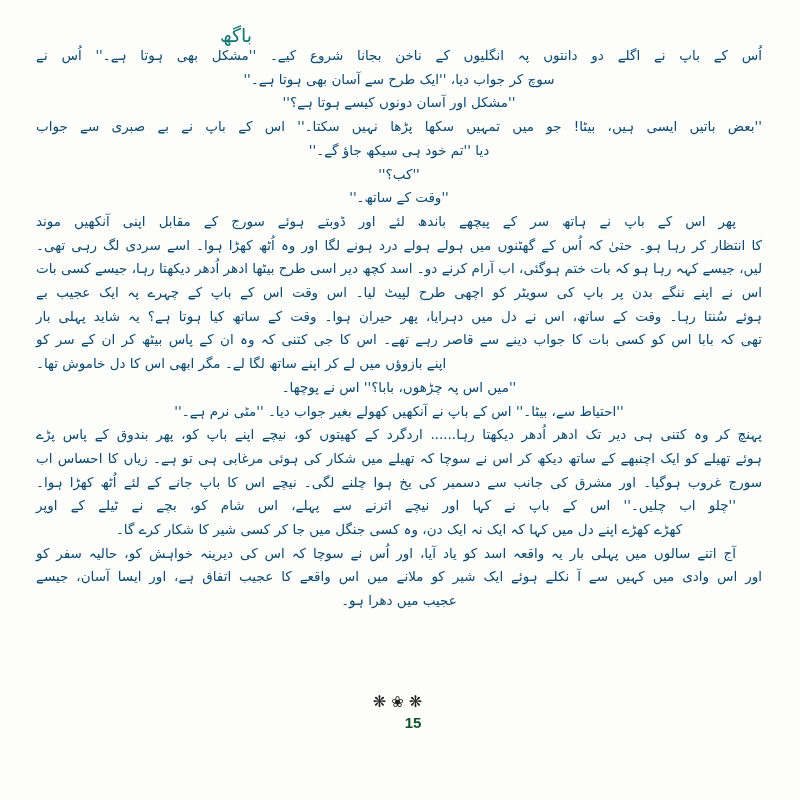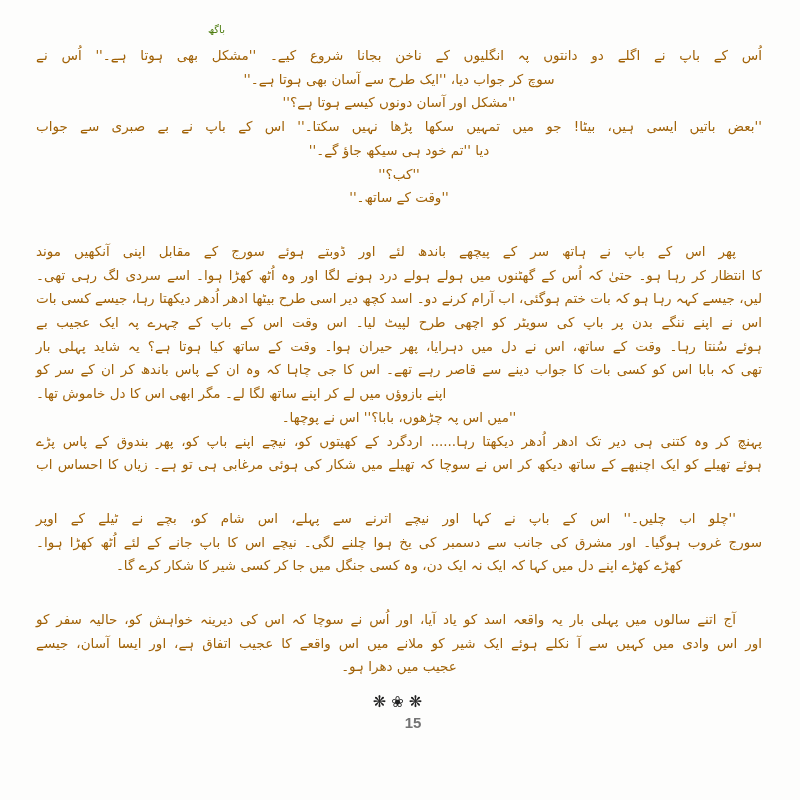--- a/index.html
+++ b/index.html
@@ -6,45 +6,45 @@
   body {
     width:800px; height:800px; overflow:hidden;
     background:#ffffff;
     font-family:"DejaVu Sans", sans-serif;
   }
   .page {
     position:relative; width:800px; height:800px;
     background:#fdfdfc; color:#1b1b1b;
   }
   .running-header {
-    position:absolute; top:24px; left:208px;
-    font-size:10px; color:#4d7c0f;
+    position:absolute; top:24px; left:220px;
+    font-size:19px; color:#0f766e;
     direction:rtl; unicode-bidi:embed;
   }
   .text-block {
     position:absolute; top:44px; left:36px; right:38px;
     direction:rtl; unicode-bidi:embed;
-    font-size:13.5px; line-height:23.7px; color:#a16207;
+    font-size:13.5px; line-height:23.7px; color:#0c4a6e;
   }
   .line { min-height:23.7px; white-space:normal; }
   .align-justify { text-align:justify; text-align-last:justify; }
   .align-center  { text-align:center;  text-align-last:center; }
   .align-left    { text-align:center;    text-align-last:left; }
-  .indented { padding-right:26px;margin-top:30px; }
+  .indented { padding-right:26px; }
   .ornament-row {
     position:absolute; top:692px; left:0; right:0;
     text-align:center; font-size:15px; color:#222;
     letter-spacing:5px;
   }
   .ornament-row .rosette { font-size:16px; }
   .page-number {
     position:absolute; top:714px; left:0; right:14px;
     text-align:center;
     font-family:"Liberation Sans", sans-serif;
-    font-weight:bold; font-size:15px; color:#737373;padding-left:40px;
+    font-weight:bold; font-size:15px; color:#14532d;padding-left:40px;
   }
 </style>
 </head>
 <body>
 
 <div class="page">
 
   <div class="running-header">باگھ</div>
 
   <div class="text-block">
@@ -54,27 +54,28 @@
       <div class="line align-center">''مشکل اور آسان دونوں کیسے ہوتا ہے؟''</div>
       <div class="line align-justify">''بعض باتیں ایسی ہیں، بیٹا! جو میں تمہیں سکھا پڑھا نہیں سکتا۔'' اس کے باپ نے بے صبری سے جواب</div>
       <div class="line align-center">دیا ''تم خود ہی سیکھ جاؤ گے۔''</div>
       <div class="line align-center">''کب؟''</div>
       <div class="line align-center">''وقت کے ساتھ۔''</div>
       <div class="line align-justify indented">پھر اس کے باپ نے ہاتھ سر کے پیچھے باندھ لئے اور ڈوبتے ہوئے سورج کے مقابل اپنی آنکھیں موند</div>
       <div class="line align-justify">کا انتظار کر رہا ہو۔ حتیٰ کہ اُس کے گھٹنوں میں ہولے ہولے درد ہونے لگا اور وہ اُٹھ کھڑا ہوا۔ اسے سردی لگ رہی تھی۔</div>
       <div class="line align-justify">لیں، جیسے کہہ رہا ہو کہ بات ختم ہوگئی، اب آرام کرنے دو۔ اسد کچھ دیر اسی طرح بیٹھا ادھر اُدھر دیکھتا رہا، جیسے کسی بات</div>
       <div class="line align-justify">اس نے اپنے ننگے بدن پر باپ کی سویٹر کو اچھی طرح لپیٹ لیا۔ اس وقت اس کے باپ کے چہرے پہ ایک عجیب بے</div>
       <div class="line align-justify">ہوئے سُنتا رہا۔ وقت کے ساتھ، اس نے دل میں دہرایا، پھر حیران ہوا۔ وقت کے ساتھ کیا ہوتا ہے؟ یہ شاید پہلی بار</div>
-      <div class="line align-justify">تھی کہ بابا اس کو کسی بات کا جواب دینے سے قاصر رہے تھے۔ اس کا جی چاہا کہ وہ ان کے پاس باندھ کر ان کے سر کو</div>
+      <div class="line align-justify">تھی کہ بابا اس کو کسی بات کا جواب دینے سے قاصر رہے تھے۔ اس کا جی کتنی کہ وہ ان کے پاس بیٹھ کر ان کے سر کو</div>
       <div class="line align-left">اپنے بازوؤں میں لے کر اپنے ساتھ لگا لے۔ مگر ابھی اس کا دل خاموش تھا۔</div>
       <div class="line align-center">''میں اس پہ چڑھوں، بابا؟'' اس نے پوچھا۔</div>
+      <div class="line align-center">''احتیاط سے، بیٹا۔'' اس کے باپ نے آنکھیں کھولے بغیر جواب دیا۔ ''مٹی نرم ہے۔''</div>
       <div class="line align-justify">پہنچ کر وہ کتنی ہی دیر تک ادھر اُدھر دیکھتا رہا...... اردگرد کے کھیتوں کو، نیچے اپنے باپ کو، پھر بندوق کے پاس پڑے</div>
       <div class="line align-justify">ہوئے تھیلے کو ایک اچنبھے کے ساتھ دیکھ کر اس نے سوچا کہ تھیلے میں شکار کی ہوئی مرغابی ہی تو ہے۔ زیاں کا احساس اب</div>
+      <div class="line align-justify">سورج غروب ہوگیا۔ اور مشرق کی جانب سے دسمبر کی یخ ہوا چلنے لگی۔ نیچے اس کا باپ جانے کے لئے اُٹھ کھڑا ہوا۔</div>
       <div class="line align-justify indented">''چلو اب چلیں۔'' اس کے باپ نے کہا اور نیچے اترنے سے پہلے، اس شام کو، بچے نے ٹیلے کے اوپر</div>
-      <div class="line align-justify">سورج غروب ہوگیا۔ اور مشرق کی جانب سے دسمبر کی یخ ہوا چلنے لگی۔ نیچے اس کا باپ جانے کے لئے اُٹھ کھڑا ہوا۔</div>
       <div class="line align-center">کھڑے کھڑے اپنے دل میں کہا کہ ایک نہ ایک دن، وہ کسی جنگل میں جا کر کسی شیر کا شکار کرے گا۔</div>
       <div class="line align-justify indented">آج اتنے سالوں میں پہلی بار یہ واقعہ اسد کو یاد آیا، اور اُس نے سوچا کہ اس کی دیرینہ خواہش کو، حالیہ سفر کو</div>
       <div class="line align-justify">اور اس وادی میں کہیں سے آ نکلے ہوئے ایک شیر کو ملانے میں اس واقعے کا عجیب اتفاق ہے، اور ایسا آسان، جیسے</div>
       <div class="line align-center">عجیب میں دھرا ہو۔</div>
     </div>
 
   <div class="ornament-row">
     <span class="rosette">❋</span><span>❀</span><span class="rosette">❋</span>
   </div>
 

